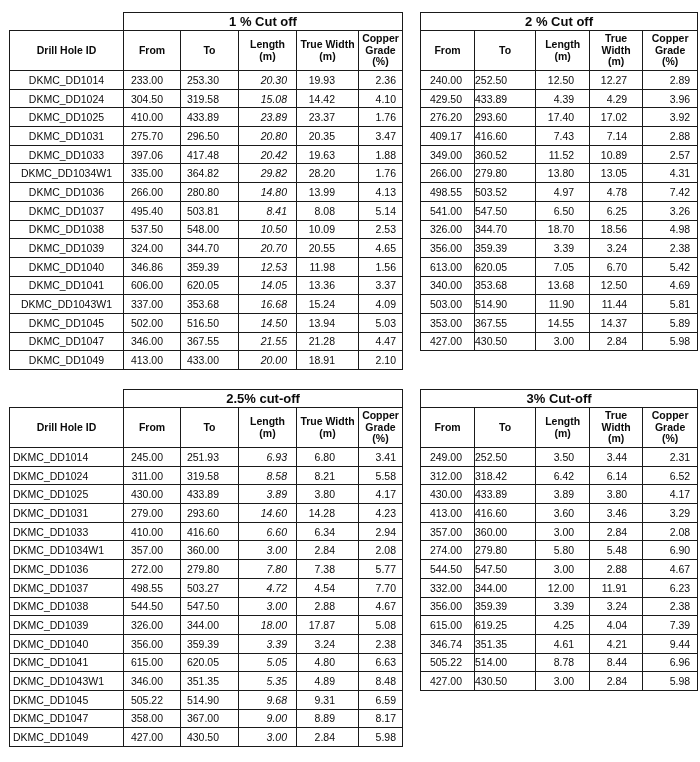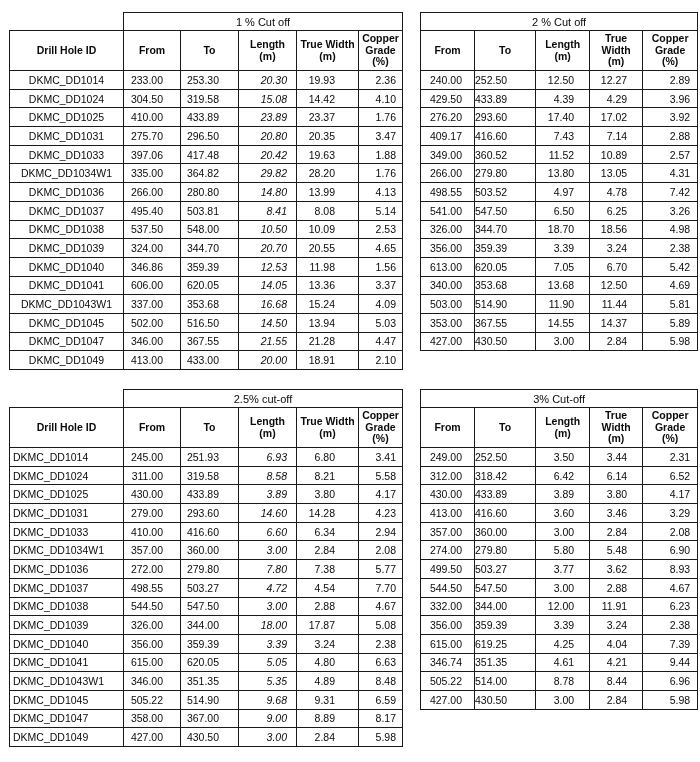--- a/index.html
+++ b/index.html
@@ -9,21 +9,21 @@
   }
   table.tbl {
     position:absolute; border-collapse:collapse; table-layout:fixed;
   }
   .tbl th, .tbl td {
     border:1px solid #1a1a1a; padding:0; font-size:10.5px; color:#0a0a0a;
     vertical-align:middle; overflow:hidden;
   }
   .tbl .ghost { border:none; background:transparent; }
   .tbl .title {
-    font-weight:normal; font-size:11px; text-align:center; height:17px;
+    font-weight:bold; font-size:13px; text-align:center; height:17px;
   }
   .tbl .head-row th {
     font-weight:bold; text-align:center; height:39px;
     white-space:pre-line; line-height:1.12;
   }
   .tbl tbody tr { height:18.7px; }
   .tbl tbody td { white-space:nowrap; }
 
   
   .tbl.left tbody td.col-id { text-align:center; }
@@ -564,27 +564,20 @@
         <td class="col-copper">2.08</td>
       </tr>
       <tr>
         <td class="col-from">274.00</td>
         <td class="col-to">279.80</td>
         <td class="col-length">5.80</td>
         <td class="col-true_width">5.48</td>
         <td class="col-copper">6.90</td>
       </tr>
       <tr>
-        <td class="col-from">499.50</td>
-        <td class="col-to">503.27</td>
-        <td class="col-length">3.77</td>
-        <td class="col-true_width">3.62</td>
-        <td class="col-copper">8.93</td>
-      </tr>
-      <tr>
         <td class="col-from">544.50</td>
         <td class="col-to">547.50</td>
         <td class="col-length">3.00</td>
         <td class="col-true_width">2.88</td>
         <td class="col-copper">4.67</td>
       </tr>
       <tr>
         <td class="col-from">332.00</td>
         <td class="col-to">344.00</td>
         <td class="col-length">12.00</td>

